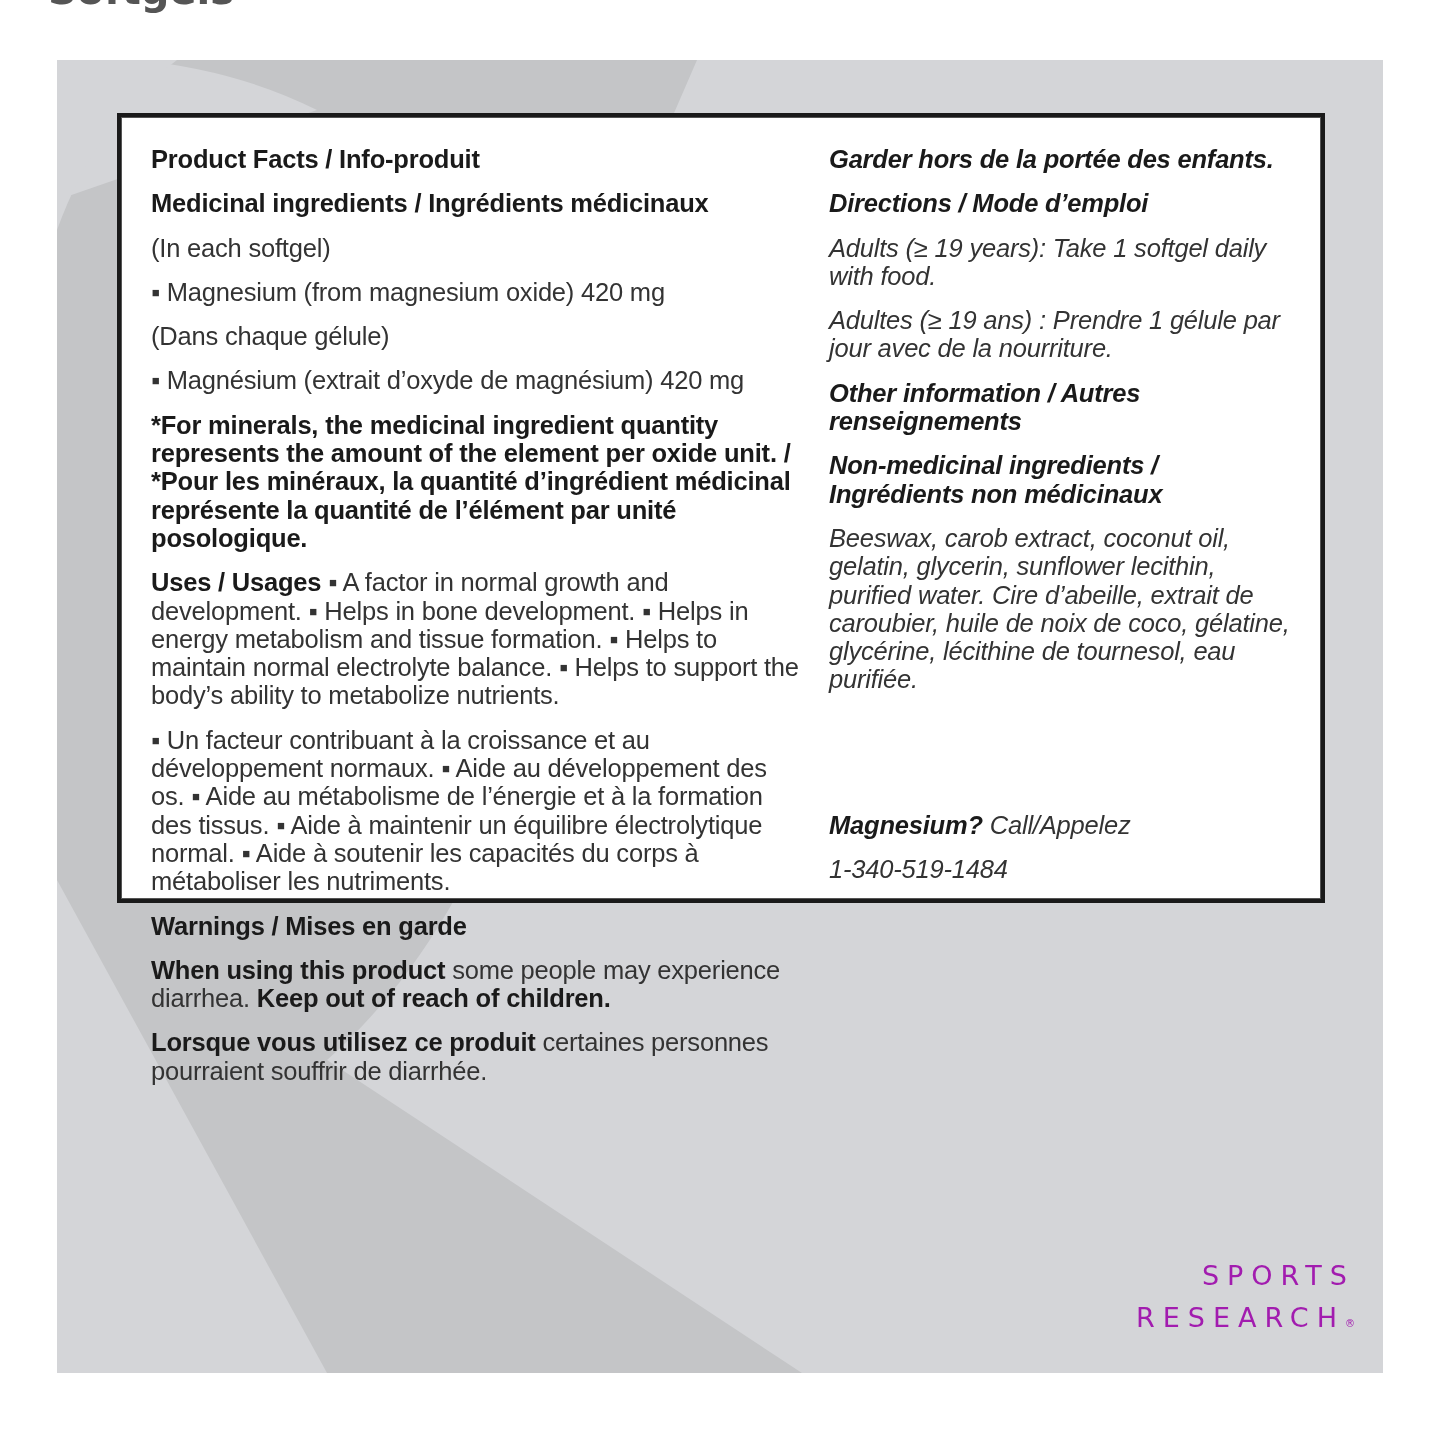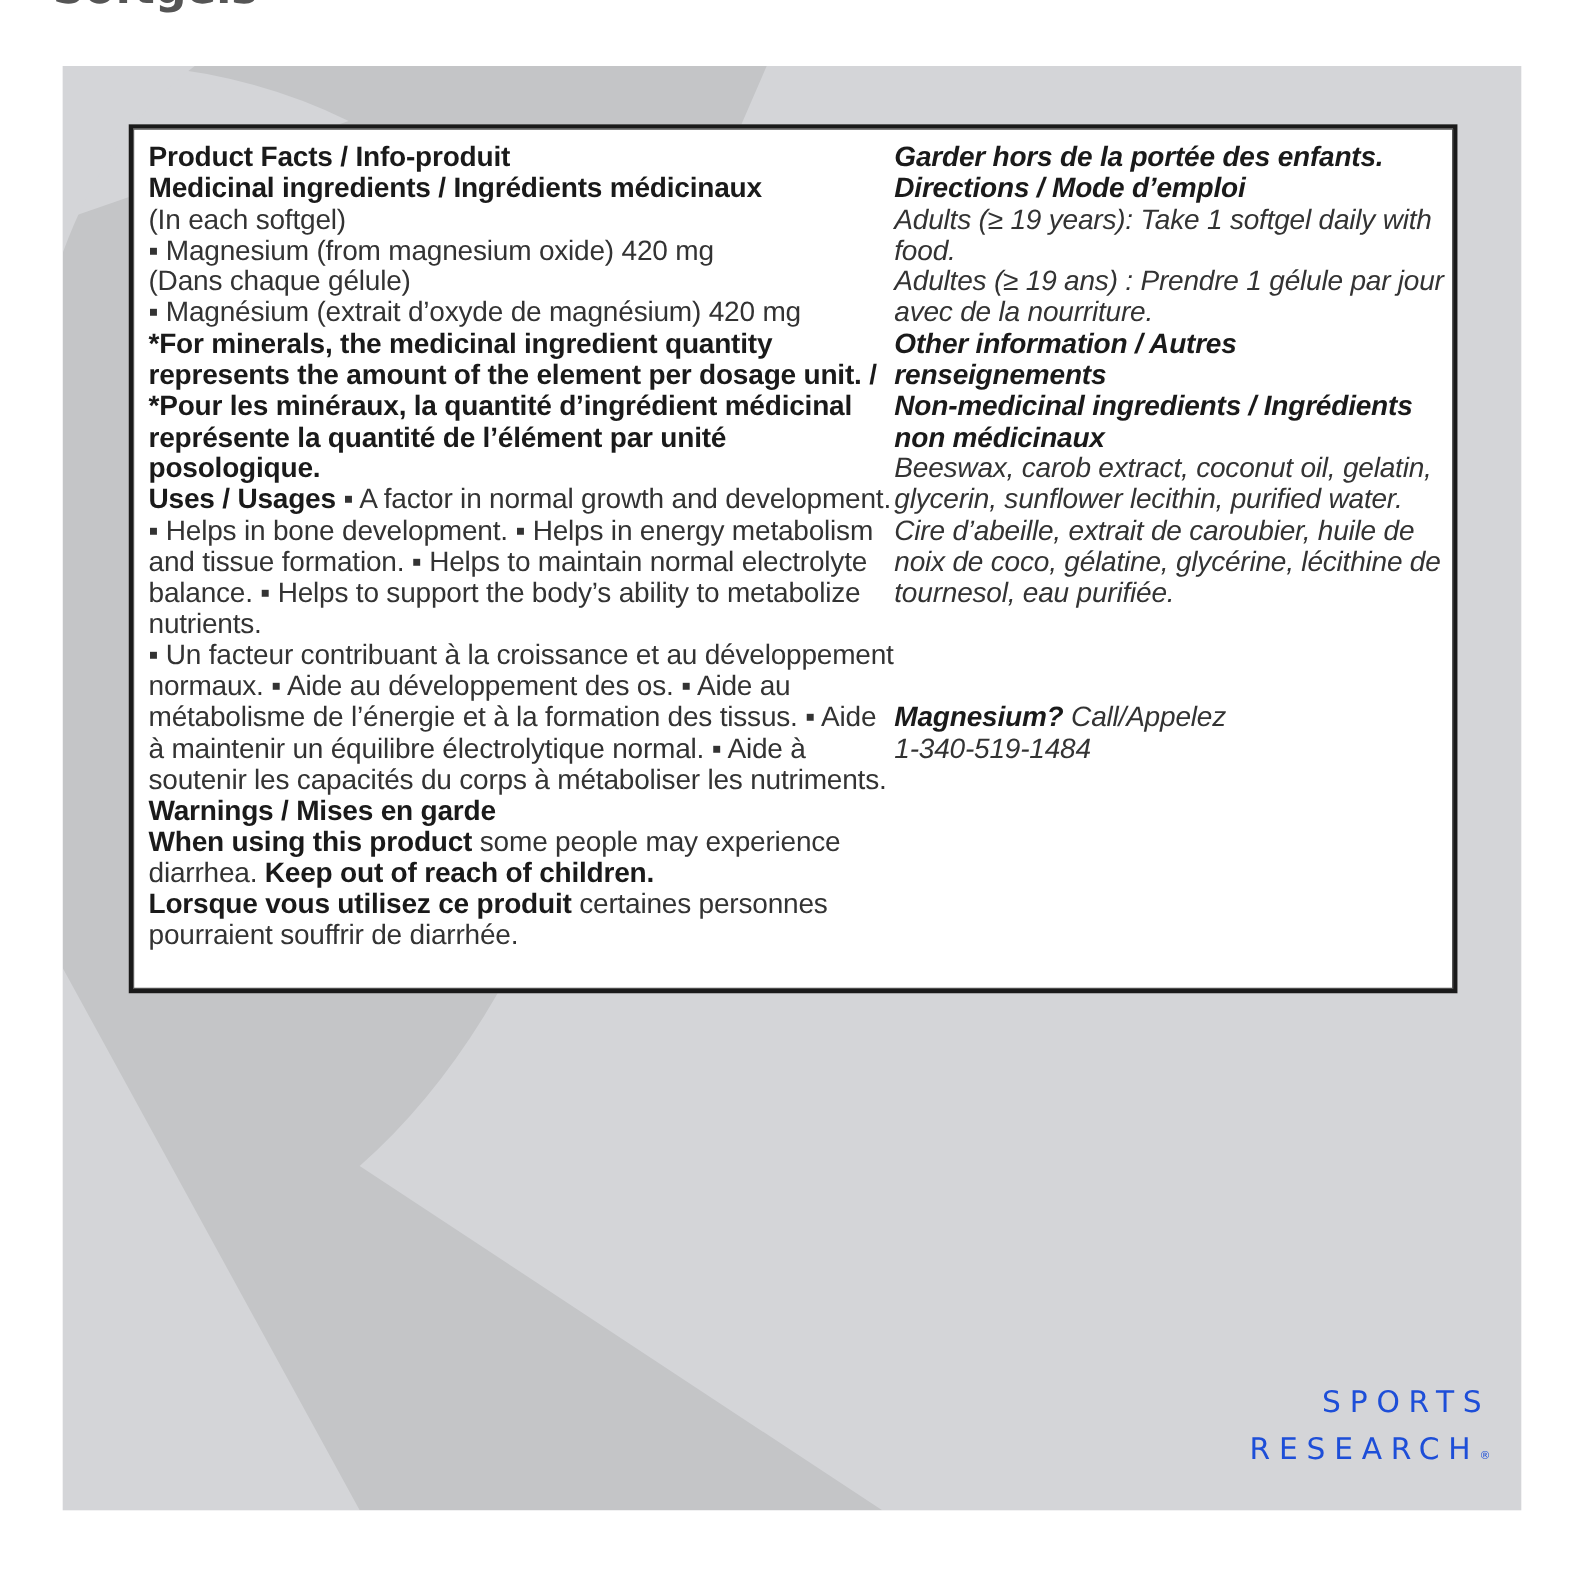--- a/index.html
+++ b/index.html
@@ -19,26 +19,26 @@
     background: #ffffff; border: 4px solid #1a1a1a; box-sizing: content-box;
     box-shadow: 0 0 0 1px #555 inset;
   }
   .col {
     position: absolute; top: 12px;
     font-family: "Liberation Sans", sans-serif; font-size: 25.5px; line-height: 28.3px;
     color: #333333; letter-spacing: -0.2px;
   }
   .col-left { left: 14px; width: 680px; }
   .col-right { left: 692px; width: 500px; font-style: italic; }
-  .col p { margin: 0; }
+  .col p { margin: 16px; }
   .b { font-weight: bold; color: #1a1a1a; }
   .spacer { height: 85px; }
   .brand {
     position: absolute; right: 28px; bottom: 28px; text-align: right;
-    font-family: "DejaVu Sans", sans-serif; color: #1d4ed8; font-size: 27px;
+    font-family: "DejaVu Sans", sans-serif; color: #a21caf; font-size: 27px;
     letter-spacing: 8px; line-height: 42px;
   }
   .brand .reg { font-size: 10px; letter-spacing: 0; vertical-align: baseline; }
 </style>
 </head>
 <body>
 
 <h1 class="page-heading">Softgels</h1>
 
 <div class="panel">
@@ -56,21 +56,21 @@
 </div>
 
 <div class="label-box">
   <div class="col col-left">
     <p class="b">Product Facts / Info-produit</p>
     <p class="b">Medicinal ingredients / Ingrédients médicinaux</p>
     <p>(In each softgel)</p>
     <p>▪ Magnesium (from magnesium oxide) 420 mg</p>
     <p>(Dans chaque gélule)</p>
     <p>▪ Magnésium (extrait d’oxyde de magnésium) 420 mg</p>
-    <p class="b">*For minerals, the medicinal ingredient quantity represents the amount of the element per dosage unit. / *Pour les minéraux, la quantité d’ingrédient médicinal représente la quantité de l’élément par unité posologique.</p>
+    <p class="b">*For minerals, the medicinal ingredient quantity represents the amount of the element per oxide unit. / *Pour les minéraux, la quantité d’ingrédient médicinal représente la quantité de l’élément par unité posologique.</p>
     <p><span class="b">Uses / Usages</span><span> ▪ A factor in normal growth and development. ▪ Helps in bone development. ▪ Helps in energy metabolism and tissue formation. ▪ Helps to maintain normal electrolyte balance. ▪ Helps to support the body’s ability to metabolize nutrients.</span></p>
     <p>▪ Un facteur contribuant à la croissance et au développement normaux. ▪ Aide au développement des os. ▪ Aide au métabolisme de l’énergie et à la formation des tissus. ▪ Aide à maintenir un équilibre électrolytique normal. ▪ Aide à soutenir les capacités du corps à métaboliser les nutriments.</p>
     <p class="b">Warnings / Mises en garde</p>
     <p><span class="b">When using this product</span><span> some people may experience diarrhea. </span><span class="b">Keep out of reach of children.</span></p>
     <p><span class="b">Lorsque vous utilisez ce produit</span><span> certaines personnes pourraient souffrir de diarrhée.</span></p>
   </div>
 
   <div class="col col-right">
     <p class="b">Garder hors de la portée des enfants.</p>
     <p class="b">Directions / Mode d’emploi</p>

